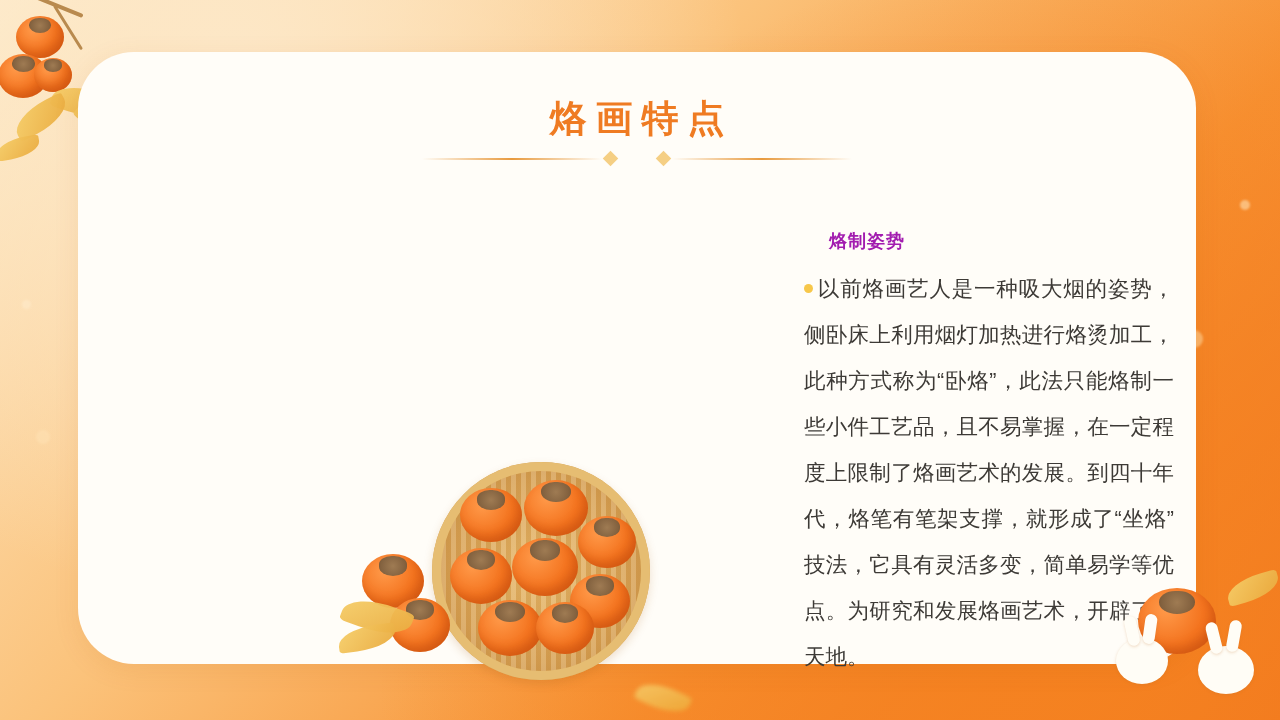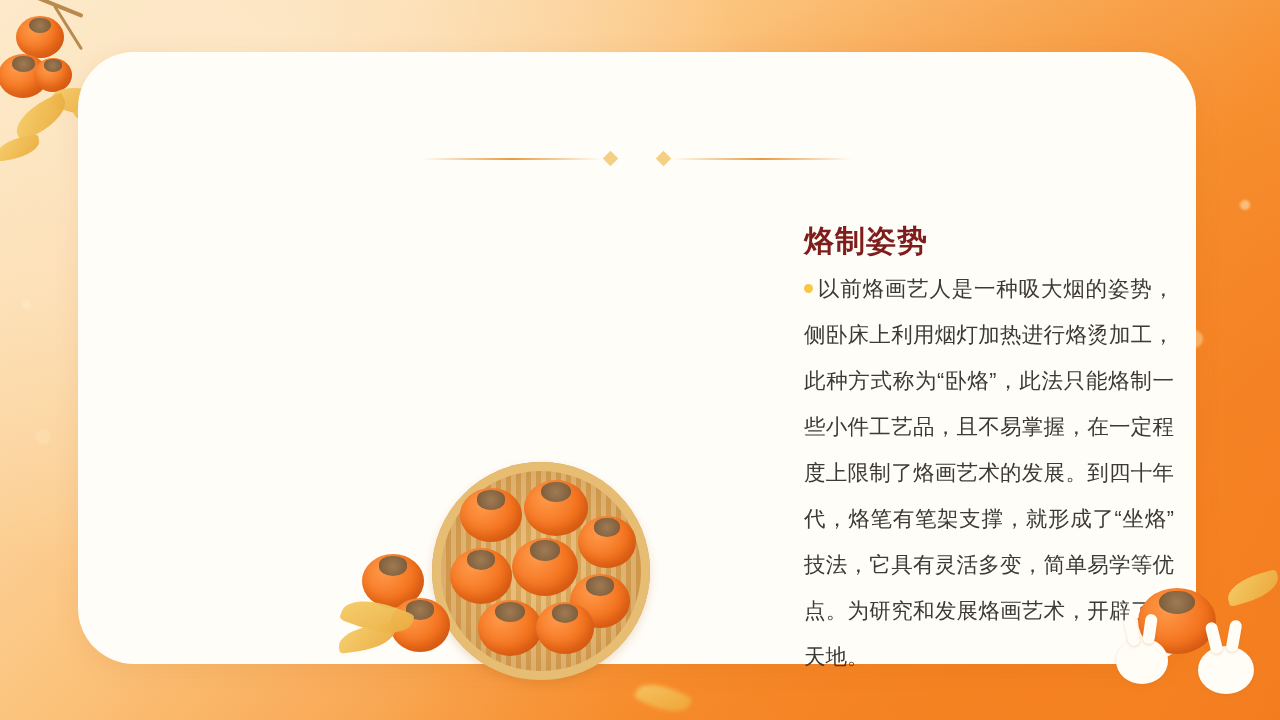--- a/index.html
+++ b/index.html
@@ -100,26 +100,27 @@
     top: 174px;
     width: 512px;
   }
   .col-right {
     left: 726px;
     top: 172px;
     width: 370px;
   }
 
   .subhead {
-    font-size: 30px;
+    font-size: 18px;
     font-weight: 700;
-    color: #7f1d1d;
+    color: #a21caf;
     line-height: 34px;
     margin-bottom: 8px;
     letter-spacing: 1px;
+    margin-left: 25px;
   }
 
   .bullet-dot {
     display: inline-block;
     width: 9px;
     height: 9px;
     border-radius: 50%;
     background: #f7c74a;
     margin-right: 4px;
     vertical-align: 3px;
@@ -224,20 +225,23 @@
       <div class="calyx"></div>
     </div>
     <div class="leaf" style="left:62px;top:96px;width:66px;height:28px;transform:rotate(18deg);"></div>
     <div class="leaf" style="left:22px;top:112px;width:58px;height:26px;transform:rotate(-28deg);"></div>
     <div class="leaf" style="left:84px;top:118px;width:48px;height:22px;transform:rotate(40deg);"></div>
     <div class="leaf" style="left:6px;top:146px;width:44px;height:20px;transform:rotate(-10deg);"></div>
   </div>
 
   <div class="card">
 
+    <div class="title-wrap">
+      <div class="title">烙画特点</div>
+    </div>
 
     <div class="title-rule">
       <div class="rule-line left"></div>
       <div class="diamond d-left"></div>
       <div class="diamond d-right"></div>
       <div class="rule-line right"></div>
     </div>
 
 
     <div class="col col-right">

